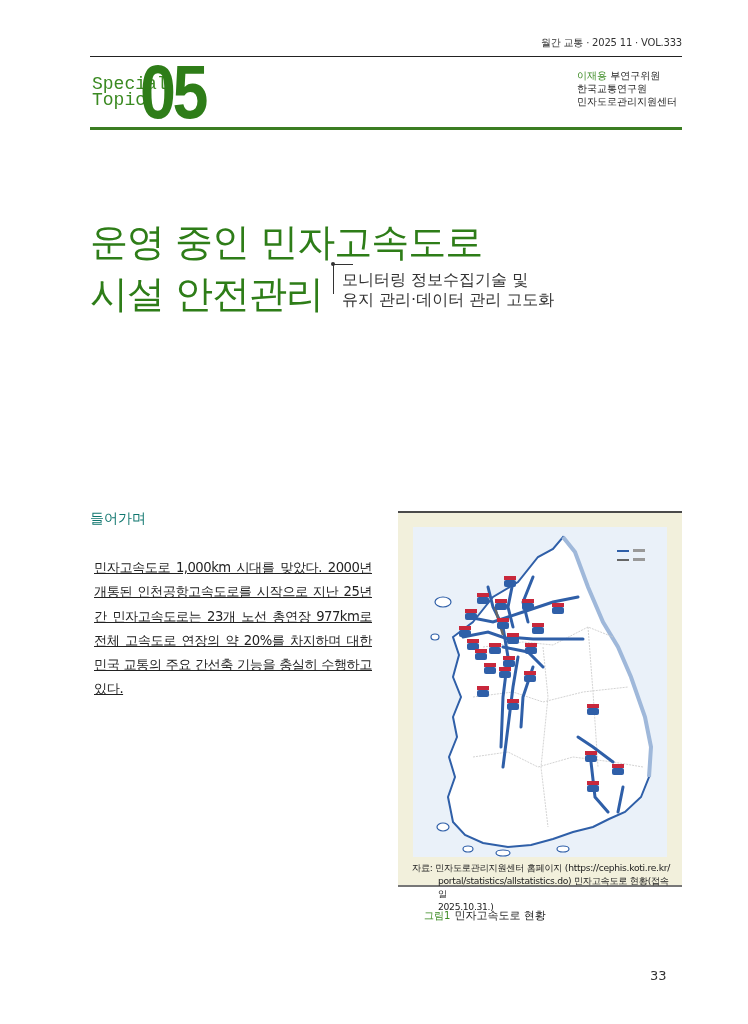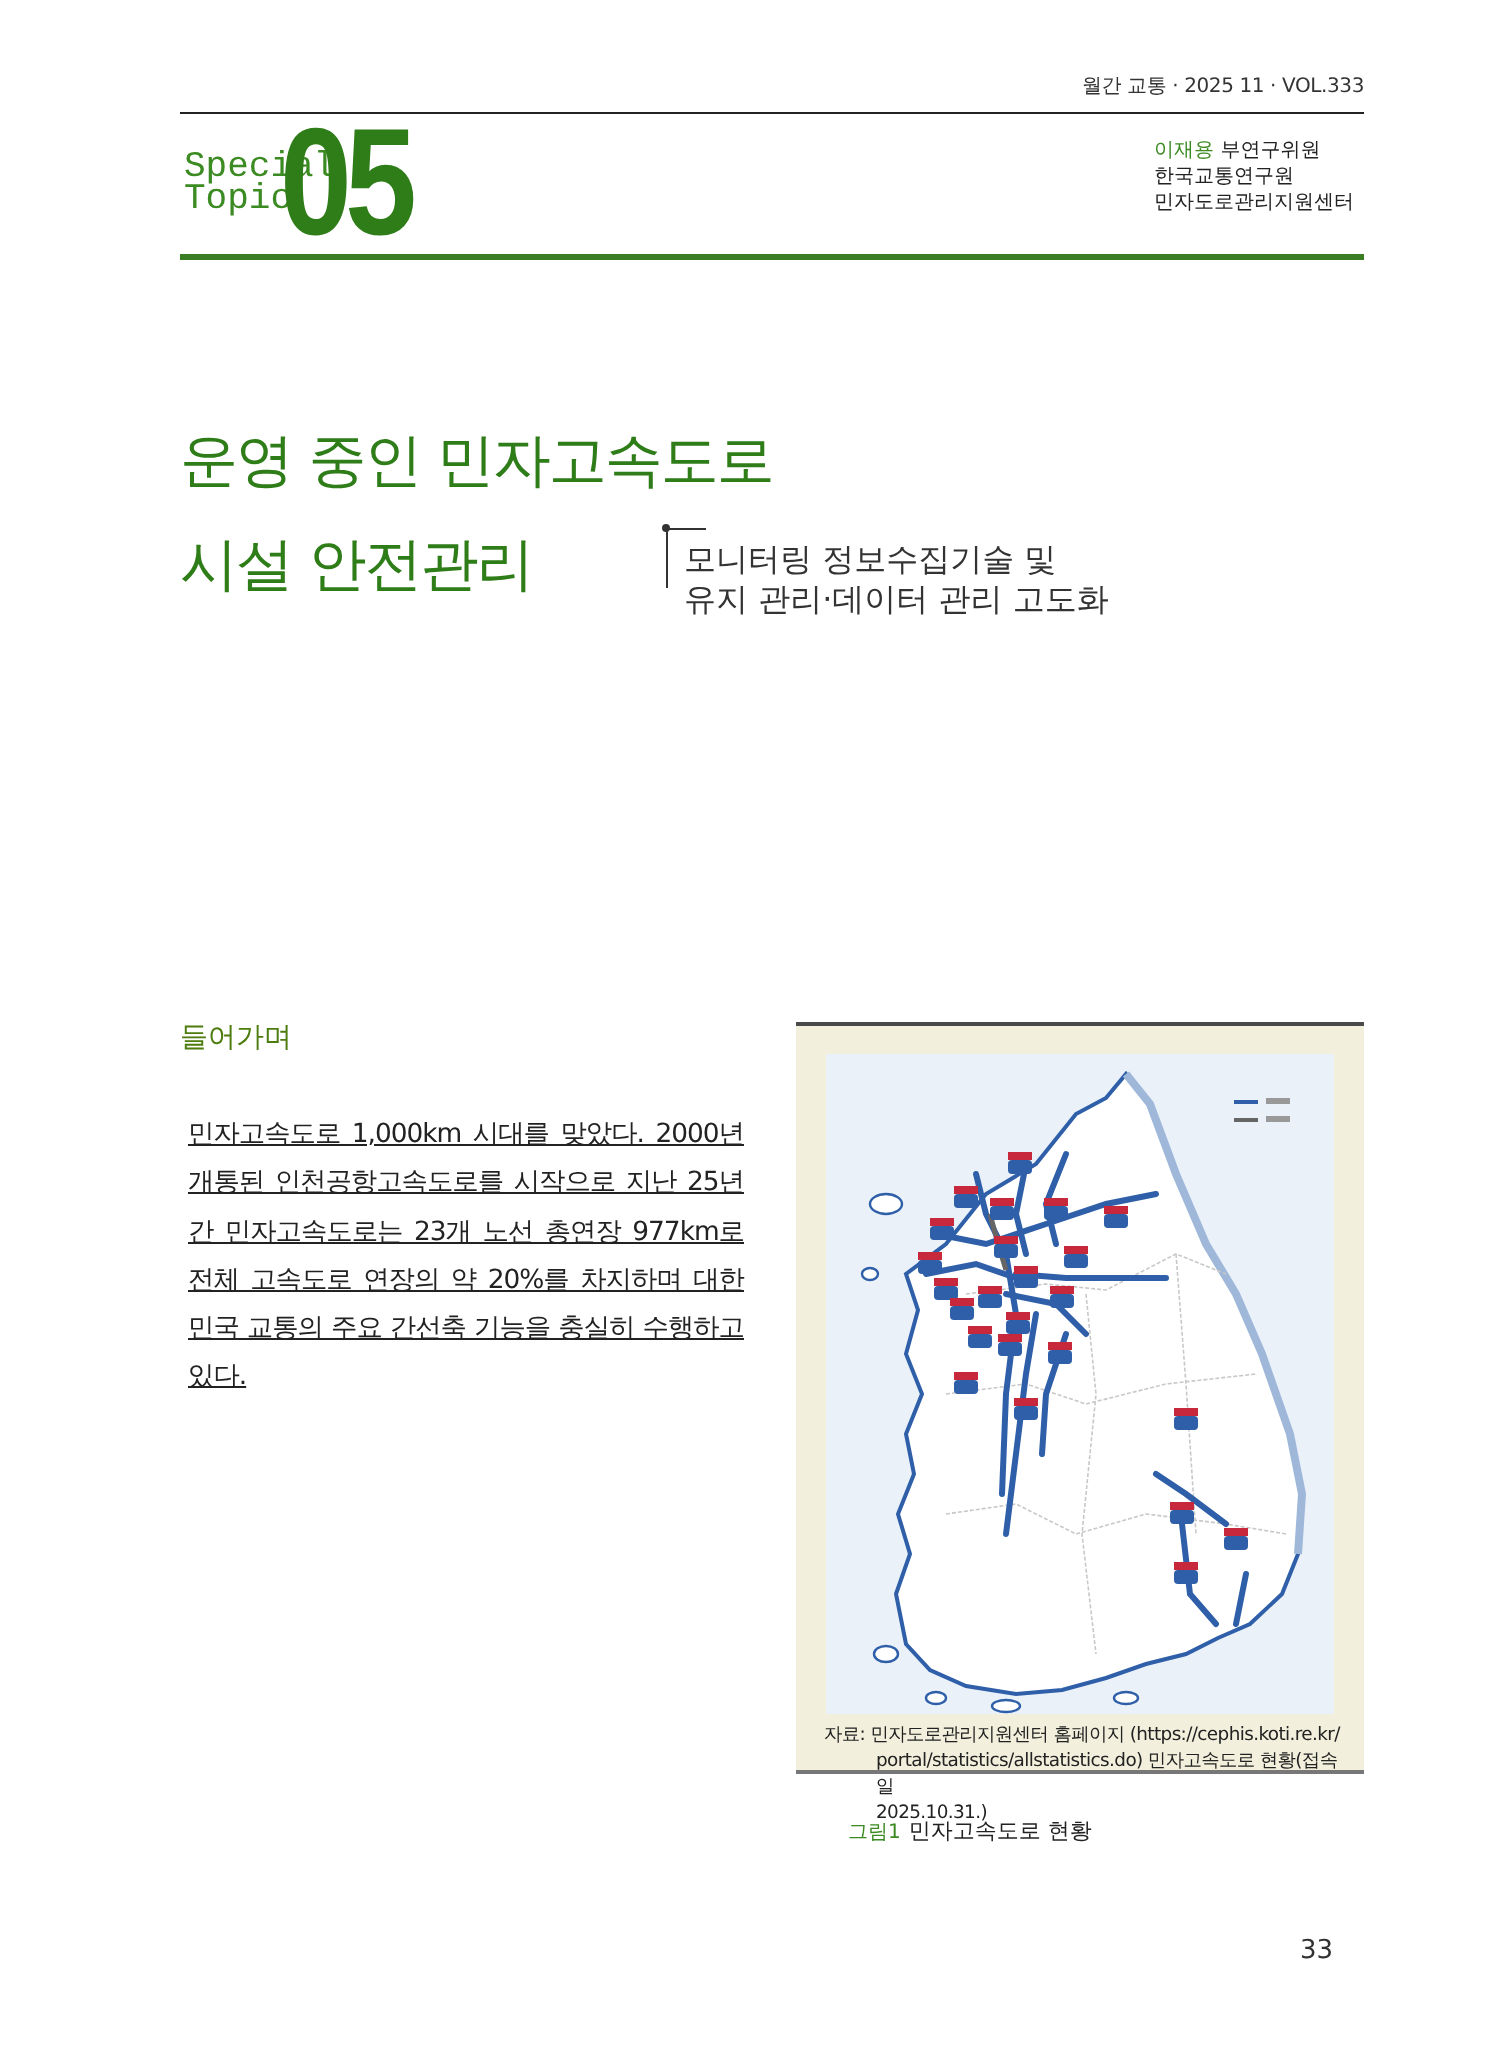--- a/index.html
+++ b/index.html
@@ -16,30 +16,30 @@
   .top-rule { left: 90px; top: 56px; width: 592px; height: 1px; background: #222; }
   .special { left: 92px; top: 76px; font-size: 18px; line-height: 16px; color: #3b8a22; font-family: Liberation Mono, monospace; }
   .big-num {
     left: 140px; top: 52px; font-size: 76px; line-height: 80px; font-weight: bold;
     color: #2e7d18; font-family: "Liberation Sans", sans-serif; letter-spacing: -4px;
     transform: scaleX(0.85); transform-origin: left top;
   }
   .green-rule { left: 90px; top: 127px; width: 592px; height: 3px; background: #3b7d22; }
   .author-block { left: 577px; top: 69px; font-size: 10px; line-height: 13px; }
   .title {
-    left: 90px; top: 204px; font-size: 29px; line-height: 52px; color: #2e7d18;
+    left: 90px; top: 216px; font-size: 38px; line-height: 52px; color: #2e7d18;
     letter-spacing: -1px; font-weight: normal;
   }
   .subtitle-mark { left: 333px; top: 264px; width: 1px; height: 30px; background: #333; }
   .subtitle-mark-h { left: 333px; top: 264px; width: 20px; height: 1px; background: #333; }
   .subtitle-dot { left: 331px; top: 262px; width: 4px; height: 4px; background: #333; border-radius: 50%; }
   .subtitle {
     left: 342px; top: 270px; font-size: 16px; line-height: 20px; color: #333;
   }
-  .section-head { left: 90px; top: 510px; font-size: 14px; color: #4d7c0f; text-align: center; }
+  .section-head { left: 90px; top: 510px; font-size: 14px; color: #0f766e; text-align: center; }
   .body-text {
     left: 90px; top: 552px; width: 286px; font-size: 13.2px; line-height: 24.3px;
     color: #222; letter-spacing: -0.5px; text-align: justify;
   }
   .body-text p { margin: 4px; text-decoration: underline; }
   .figure {
     left: 398px; top: 511px; width: 284px; height: 376px; background: #f2f0dc;
     border-top: 2px solid #4a4a4a; border-bottom: 2px solid #777; box-sizing: border-box;
   }
   .map-box { left: 15px; top: 14px; width: 254px; height: 330px; background: #eaf1f9; overflow: hidden; }

